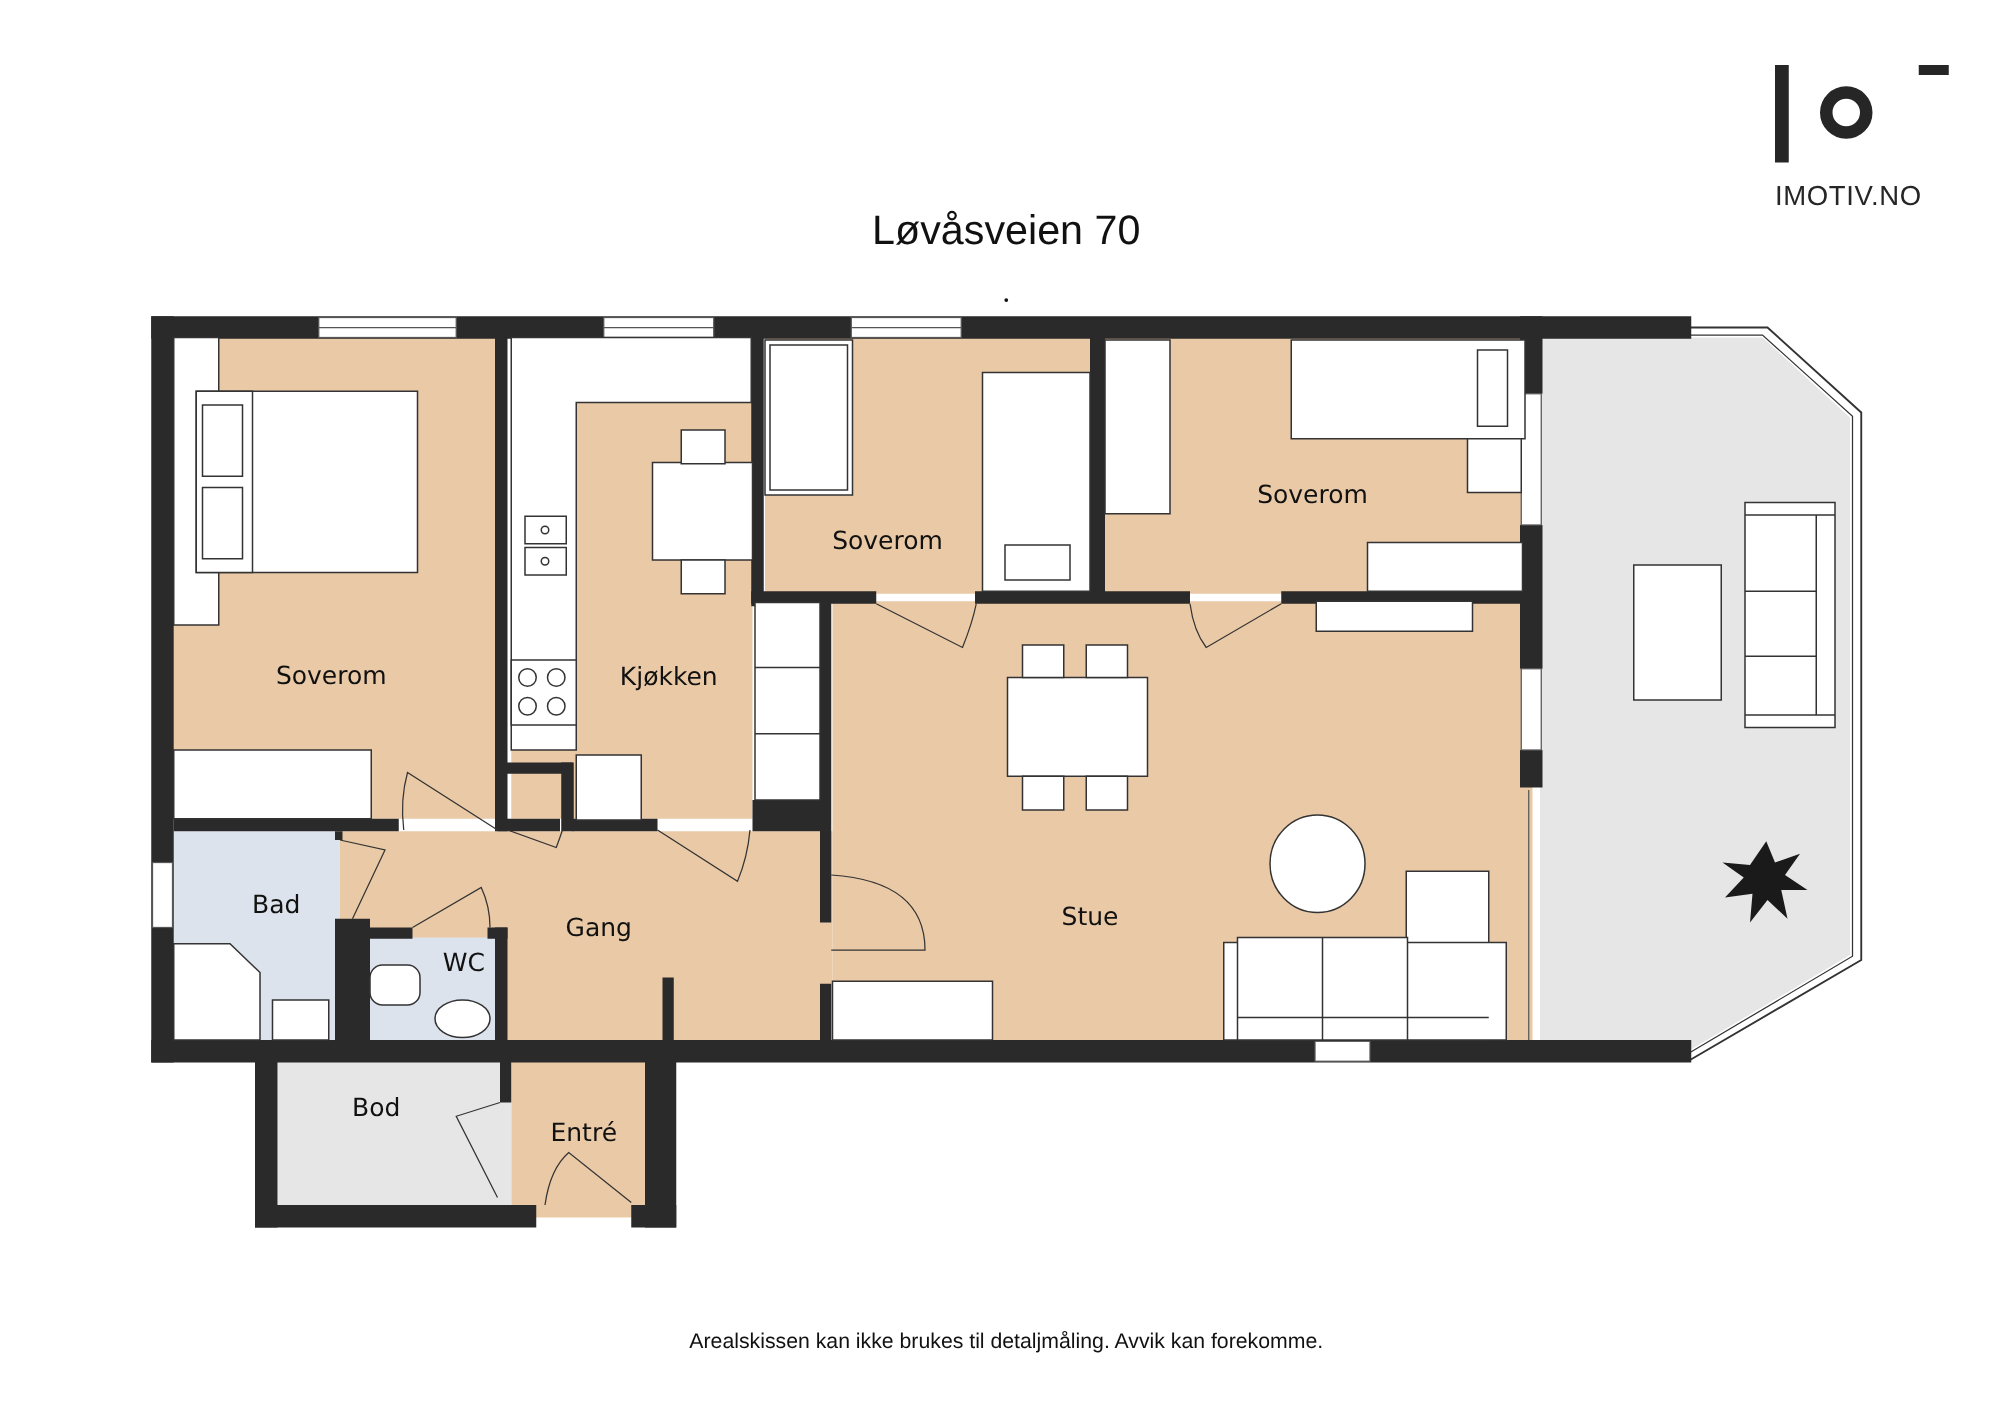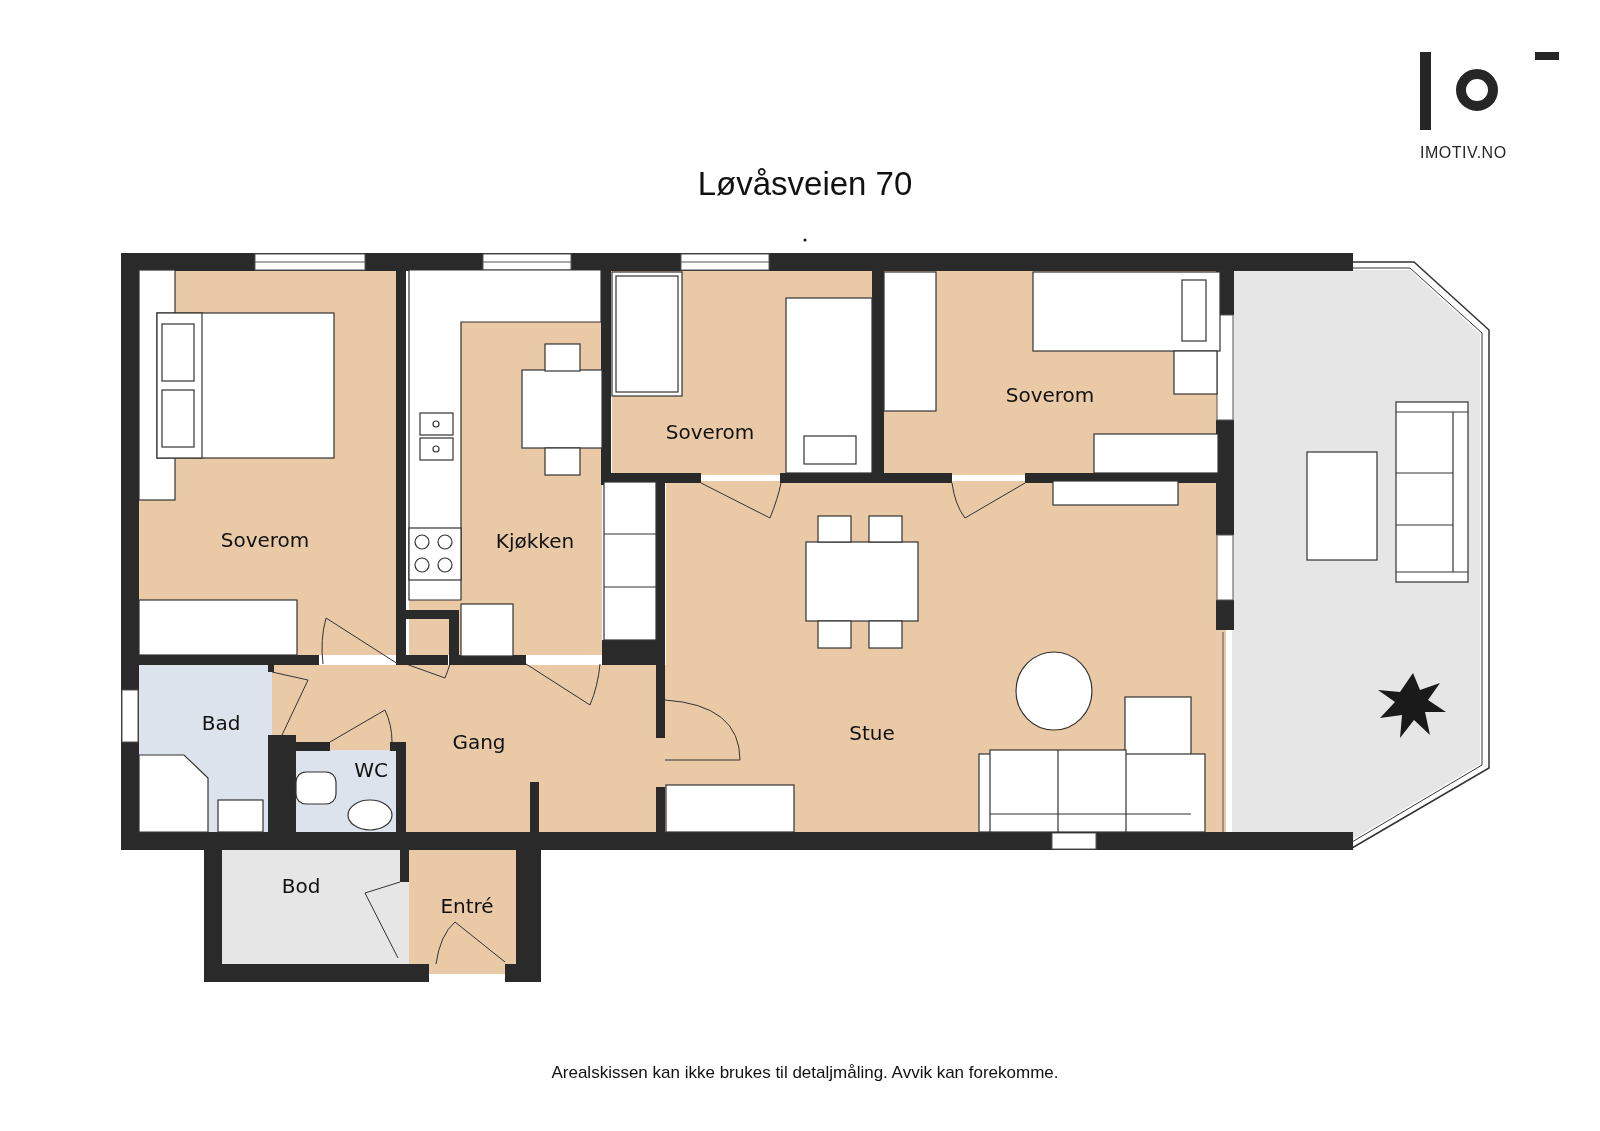--- a/index.html
+++ b/index.html
@@ -1,21 +1,21 @@
 <!DOCTYPE html>
 <html><head>
 <meta charset="utf-8">
 <style>
   html, body { margin: 0; padding: 0; background: #ffffff; }
   body { width: 1600px; height: 1131px; position: relative; overflow: hidden; font-family: "DejaVu Sans", sans-serif; }
   .logo { position: absolute; left: 1420px; top: 52px; width: 140px; height: 120px; }
   .logo-bar { position: absolute; left: 0; top: 0; width: 11px; height: 78px; background: #262626; }
   .logo-ring { position: absolute; left: 36px; top: 17px; width: 42px; height: 42px; border: 10px solid #262626; border-radius: 50%; box-sizing: border-box; }
   .logo-dash { position: absolute; left: 115px; top: 0; width: 24px; height: 8px; background: #262626; }
-  .logo-text { position: absolute; left: 0; top: 92px; font-family: "Liberation Sans", sans-serif; font-size: 16px; letter-spacing: 0.5px; color: #262626; white-space: nowrap; }
+  .logo-text { position: absolute; left: 0; top: 92px; font-family: "Liberation Sans", sans-serif; font-size: 22px; letter-spacing: 0.5px; color: #262626; white-space: nowrap; }
   .title { position: absolute; left: 0; width: 1610px; top: 165px; text-align: center; font-family: "Liberation Sans", sans-serif; font-size: 33px; color: #111; }
   .disclaimer { position: absolute; left: 0; width: 1610px; top: 1063px; text-align: center; font-family: "Liberation Sans", sans-serif; font-size: 17px; color: #111; }
   svg.plan { position: absolute; left: 0; top: 0; }
   .room-label { font-family: "DejaVu Sans", sans-serif; font-size: 20px; fill: #111; text-anchor: middle; }
 </style>
 </head>
 <body>
 
 <div class="logo">
   <div class="logo-bar"></div>

